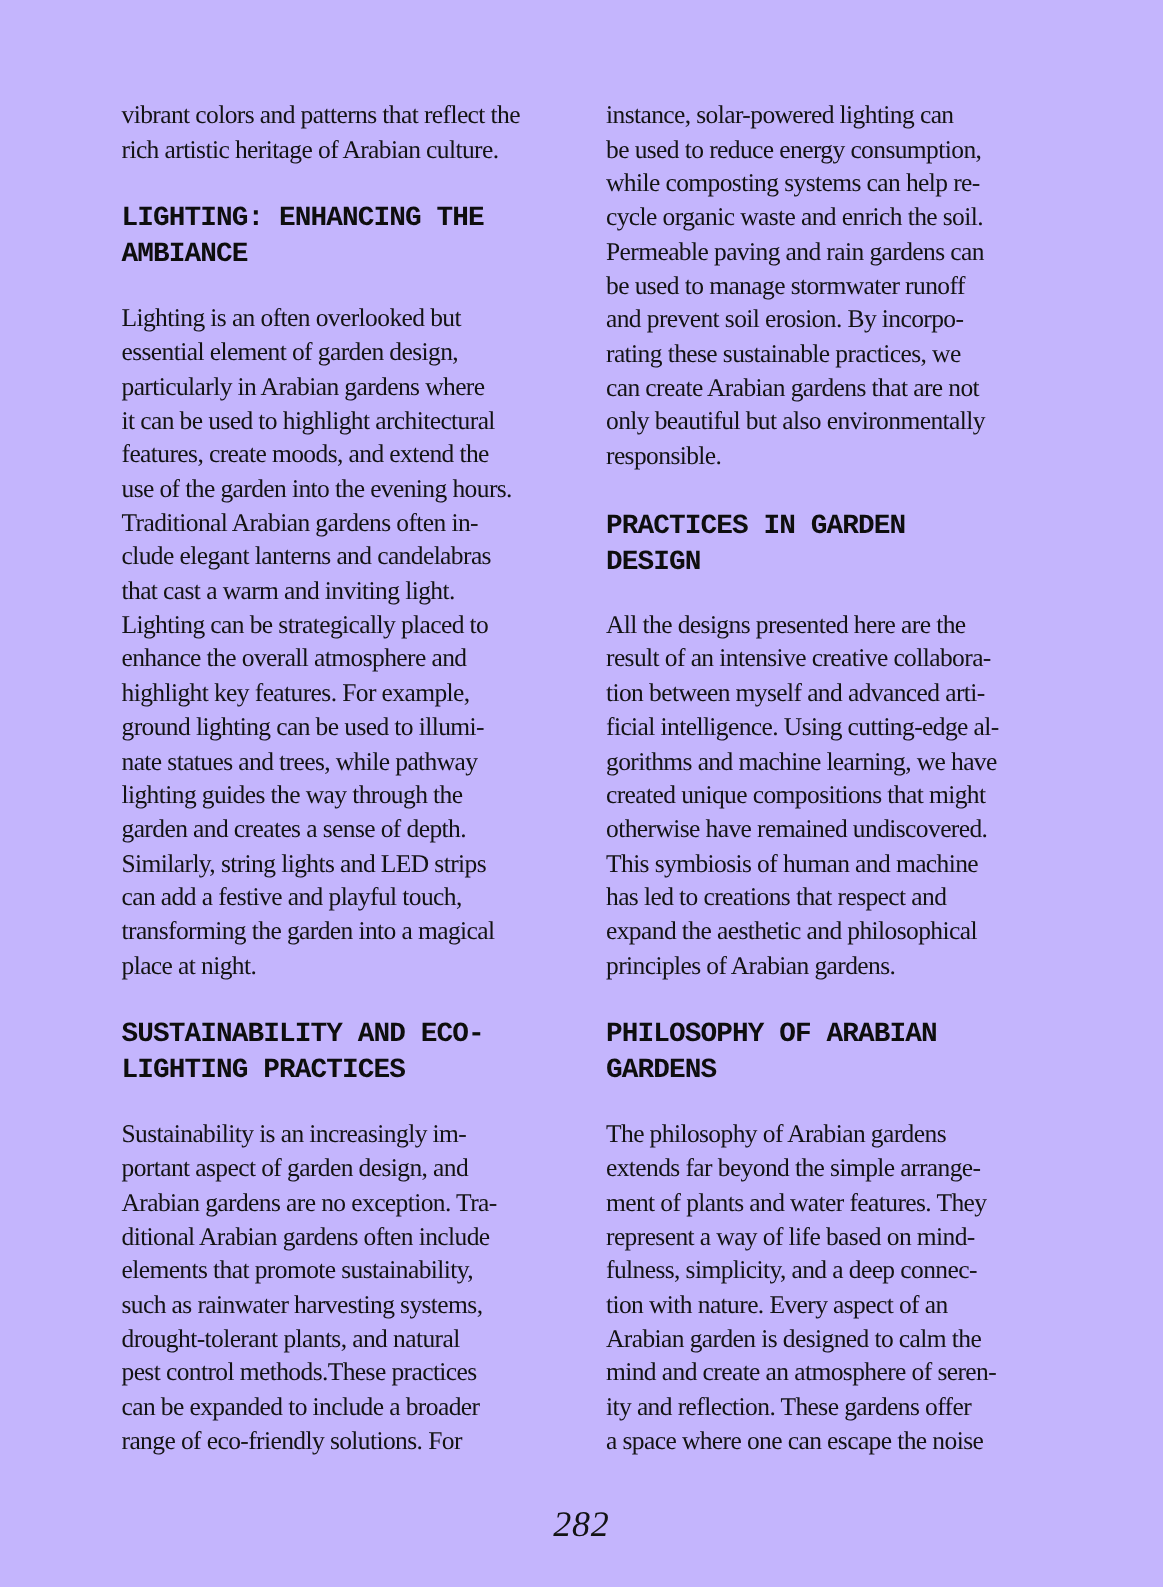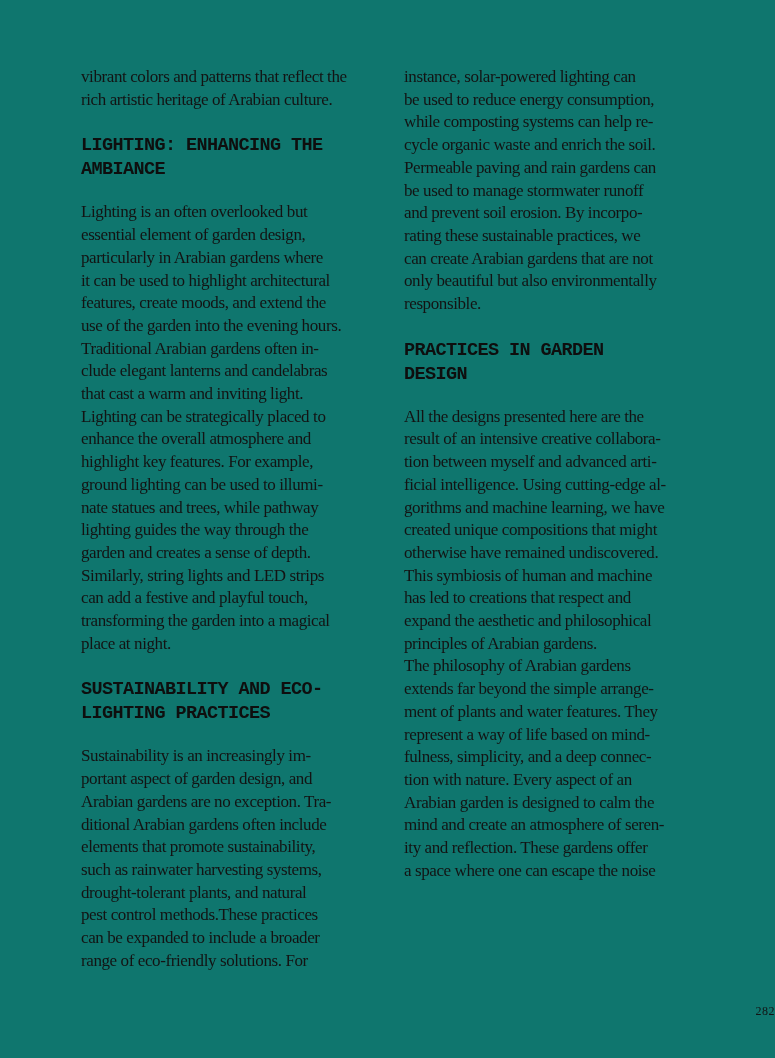--- a/index.html
+++ b/index.html
@@ -4,21 +4,21 @@
 <style>
   html, body {
     margin: 0;
     padding: 0;
     background: #ffffff;
   }
   .page {
     position: relative;
     width: 775px;
     height: 1058px;
-    background: #0f766e;
+    background: #c4b5fd;
     overflow: hidden;
     font-family: "Liberation Serif", serif;
     color: #131313;
   }
   .columns {
     position: absolute;
     left: 81px;
     top: 66px;
     display: flex;
     gap: 33px;
@@ -41,24 +41,25 @@
     line-height: 24px;
     letter-spacing: -0.6px;
     color: #0e0e0e;
     white-space: pre;
   }
   .page-number {
     position: absolute;
     left: 0;
     right: 0;
     top: 1004px;
-    text-align: right;
-    font-size: 12px;
+    text-align: center;
+    font-size: 24px;
     letter-spacing: 0.5px;
     color: #131313;
+    font-style: italic;
   }
 </style>
 </head>
 <body>
 
 <div class="page">
   <div class="columns">
     <div class="column">
         <p class="body-paragraph">vibrant colors and patterns that reflect the
 rich artistic heritage of Arabian culture.</p>
@@ -115,20 +116,22 @@
 result of an intensive creative collabora-
 tion between myself and advanced arti-
 ficial intelligence. Using cutting-edge al-
 gorithms and machine learning, we have
 created unique compositions that might
 otherwise have remained undiscovered.
 This symbiosis of human and machine
 has led to creations that respect and
 expand the aesthetic and philosophical
 principles of Arabian gardens.</p>
+        <h2 class="section-heading">PHILOSOPHY OF ARABIAN
+GARDENS</h2>
         <p class="body-paragraph">The philosophy of Arabian gardens
 extends far beyond the simple arrange-
 ment of plants and water features. They
 represent a way of life based on mind-
 fulness, simplicity, and a deep connec-
 tion with nature. Every aspect of an
 Arabian garden is designed to calm the
 mind and create an atmosphere of seren-
 ity and reflection. These gardens offer
 a space where one can escape the noise</p>

